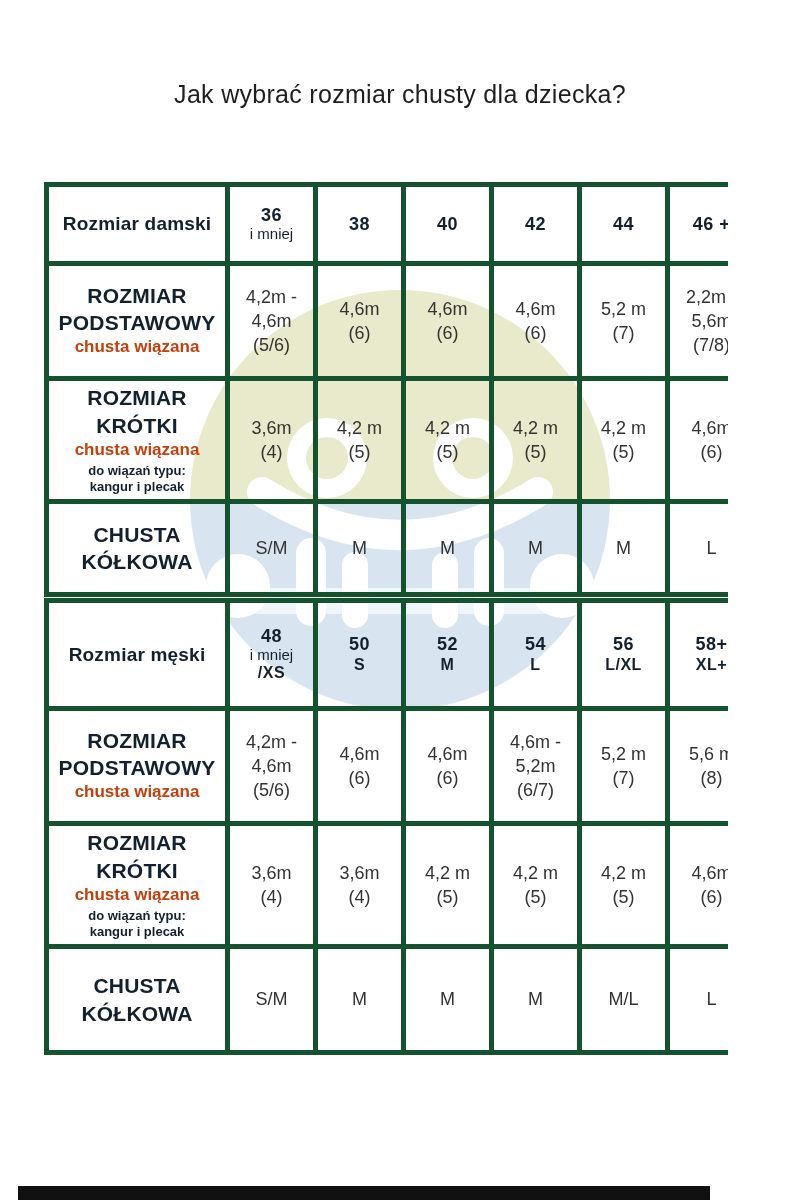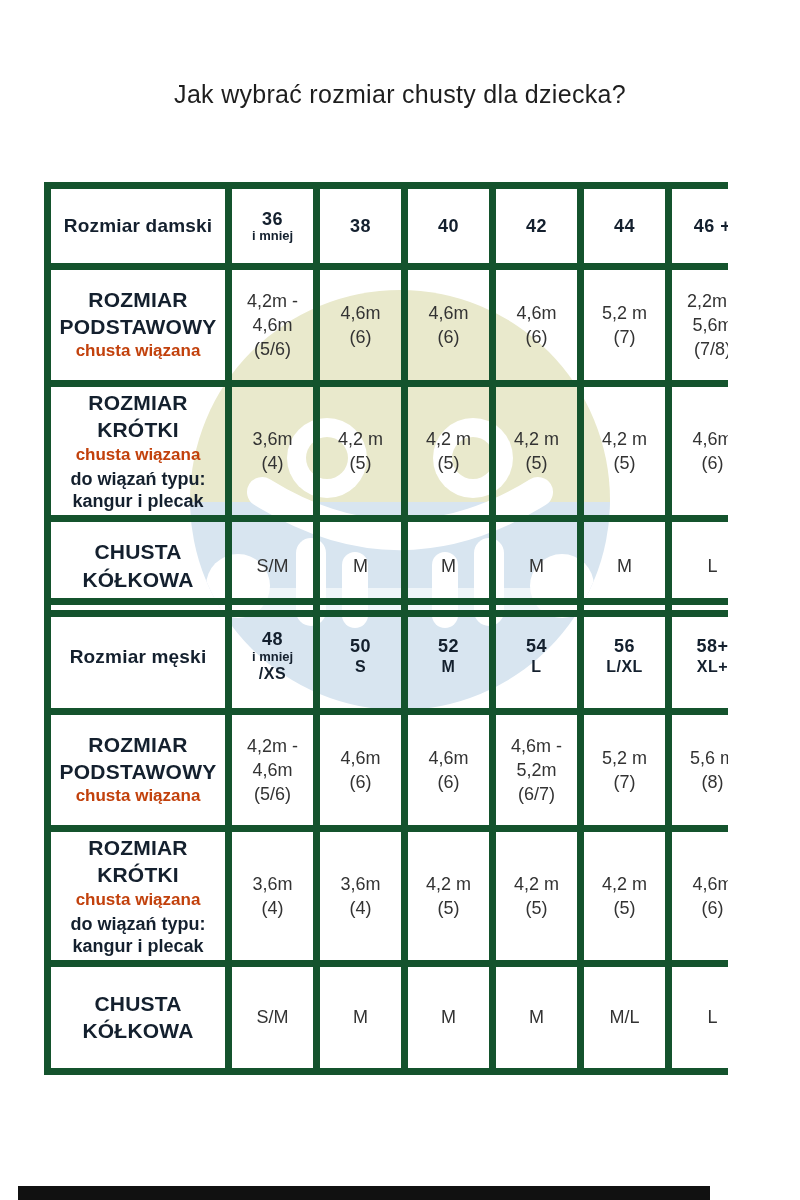--- a/index.html
+++ b/index.html
@@ -15,39 +15,39 @@
     text-align:center; font-size:25px; font-weight:400; color:#1e1e1e;
     letter-spacing:0.3px;
   }
   table.size-table {
     position:absolute; left:44px; z-index:2;
     border-collapse:collapse; table-layout:fixed; width:711px;
     background:transparent;
   }
   #t1 { top:182px; }
   #t2 { top:598px; }
-  td { border:7px solid #14532d; text-align:center; vertical-align:middle; padding:2px; background:transparent; }
+  td { border:5px solid #14532d; text-align:center; vertical-align:middle; padding:2px; background:transparent; }
   col.c0 { width:181px; } col.cn { width:88px; }
   
   #t1 tr.rh  td { height:70px; }
   #t1 tr.r0 td { height:106px; }
   #t1 tr.r1 td { height:114px; }
   #t1 tr.r2 td { height:84px; }
   
   #t2 tr.rh  td { height:99px; }
   #t2 tr.r0 td { height:106px; }
   #t2 tr.r1 td { height:114px; }
   #t2 tr.r2 td { height:97px; }
   .corner { font-size:19px; font-weight:700; color:#14202e; letter-spacing:0.2px; }
   .col-size   { display:block; font-size:18px; font-weight:700; color:#14202e; line-height:1.15; letter-spacing:0.5px; }
-  .col-note   { display:block; font-size:13px; font-weight:700; color:#14202e; line-height:1.1; }
+  .col-note   { display:block; font-size:15px; font-weight:400; color:#14202e; line-height:1.1; }
   .col-letter { display:block; font-size:16px; font-weight:700; color:#14202e; line-height:1.25; letter-spacing:0.5px; }
   .row-title    { font-size:21px; font-weight:700; color:#14202e; white-space:pre-line; line-height:1.3; letter-spacing:0.2px; }
   .row-subtitle { font-size:17px; font-weight:700; color:#c2410c; line-height:1.3; }
-  .row-note     { font-size:18px; font-weight:700; color:#14202e; white-space:pre-line; line-height:1.25; margin-top:2px; }
+  .row-note     { font-size:13px; font-weight:700; color:#14202e; white-space:pre-line; line-height:1.25; margin-top:2px; }
   td.val { font-size:18px; font-weight:400; color:#333333; white-space:pre-line; line-height:1.35; }
   #bottom-bar {
     position:absolute; left:18px; right:18px; top:1186px; height:14px;
     background:#111111; z-index:3;
   }
 </style>
 </head>
 <body>
 
 <div id="page">

